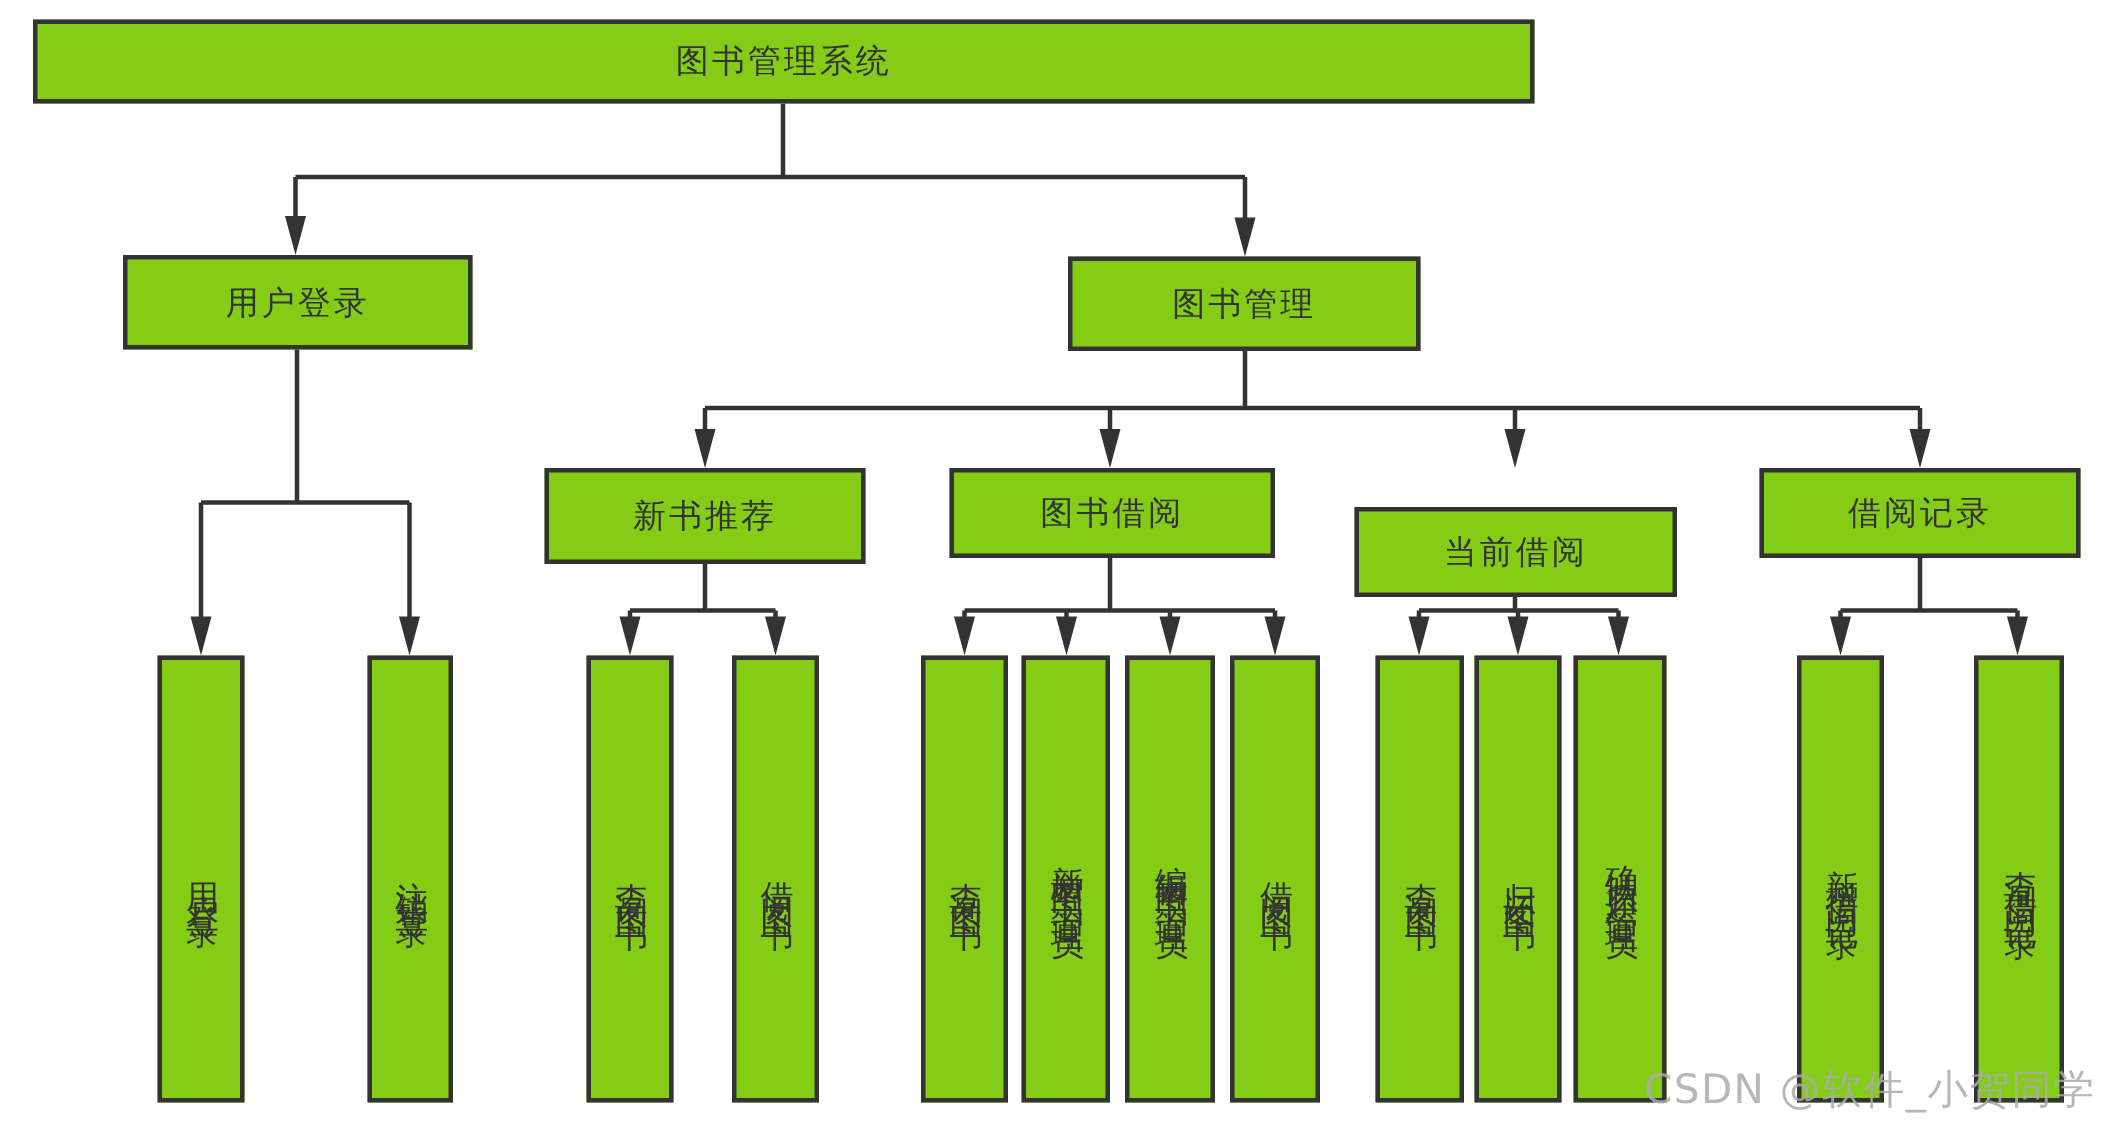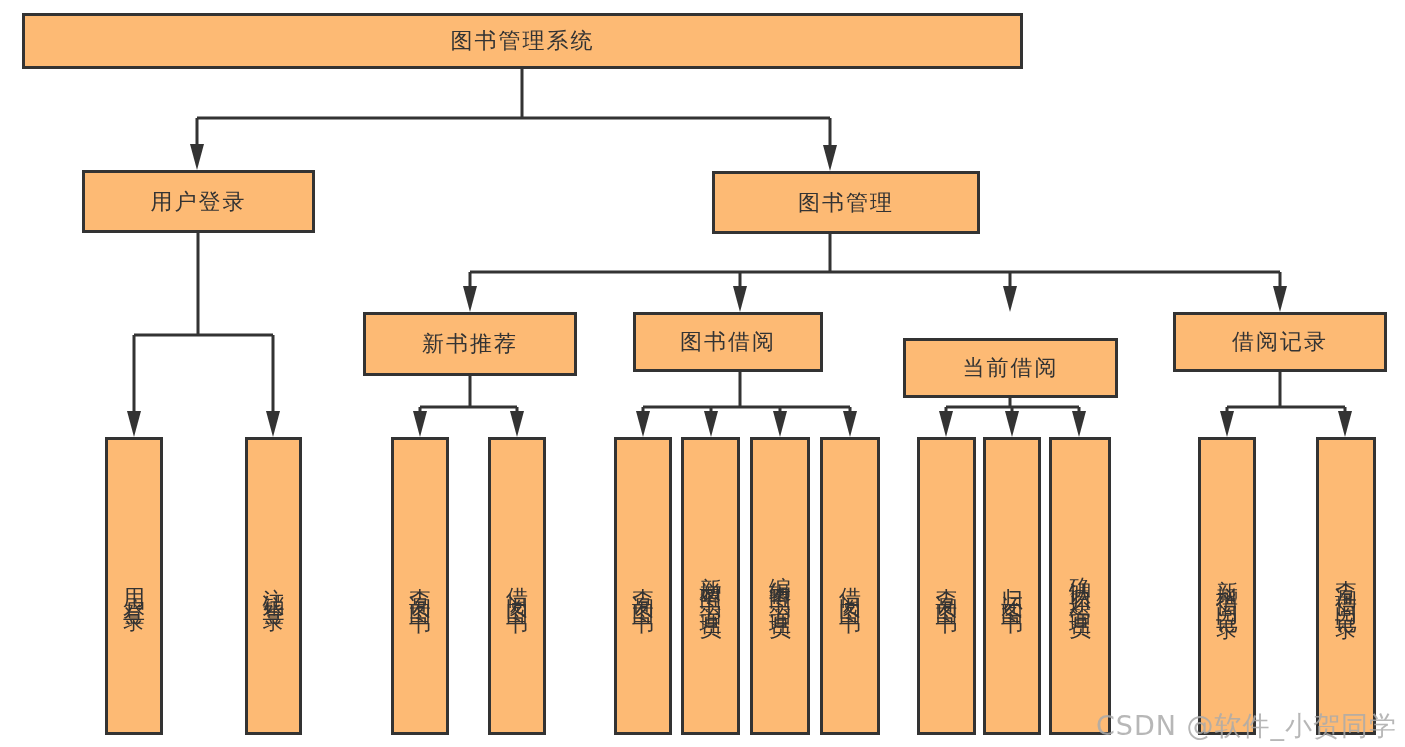--- a/index.html
+++ b/index.html
@@ -8,21 +8,21 @@
     width:1405px; height:747px;
     background:#ffffff;
     font-family:"DejaVu Sans", sans-serif;
     overflow:hidden;
   }
   svg.connectors { position:absolute; left:0; top:0; z-index:1; }
   .box {
     position:absolute;
     box-sizing:border-box;
     border:3px solid #333333;
-    background:#fdba74;
+    background:#84cc16;
     color:#333333;
     display:flex;
     align-items:center;
     justify-content:center;
     z-index:2;
   }
   .box.h {
     font-size:22px;
     letter-spacing:2px;
     white-space:nowrap;
@@ -92,24 +92,24 @@
       <polygon points="1005,411 1019,411 1012,437"></polygon>
       <polygon points="1072,411 1086,411 1079,437"></polygon>
       <polygon points="1220,411 1234,411 1227,437"></polygon>
       <polygon points="1338,411 1352,411 1345,437"></polygon>
     </g>
   </svg>
 
   <div class="box h" style="left:22px; top:13px; width:1001px; height:56px;">图书管理系统</div>
 
   <div class="box h" style="left:82px; top:170px; width:233px; height:63px;">用户登录</div>
-  <div class="box h" style="left:712px; top:171px; width:268px; height:63px;">图书管理</div>
+  <div class="box h" style="left:712px; top:171px; width:235px; height:63px;">图书管理</div>
 
   <div class="box h" style="left:363px; top:312px; width:214px; height:64px;">新书推荐</div>
-  <div class="box h" style="left:633px; top:312px; width:190px; height:60px;">图书借阅</div>
+  <div class="box h" style="left:633px; top:312px; width:217px; height:60px;">图书借阅</div>
   <div class="box h" style="left:903px; top:312px; width:215px; height:60px;margin-top:26px;">当前借阅</div>
   <div class="box h" style="left:1173px; top:312px; width:214px; height:60px;">借阅记录</div>
 
   <div class="box v" style="left:105px; width:58px;">用户登录</div>
   <div class="box v" style="left:245px; width:57px;">注销登录</div>
 
   <div class="box v" style="left:391px; width:58px;">查询图书</div>
   <div class="box v" style="left:488px; width:58px;">借阅图书</div>
 
   <div class="box v" style="left:614px; width:58px;">查询图书</div>

